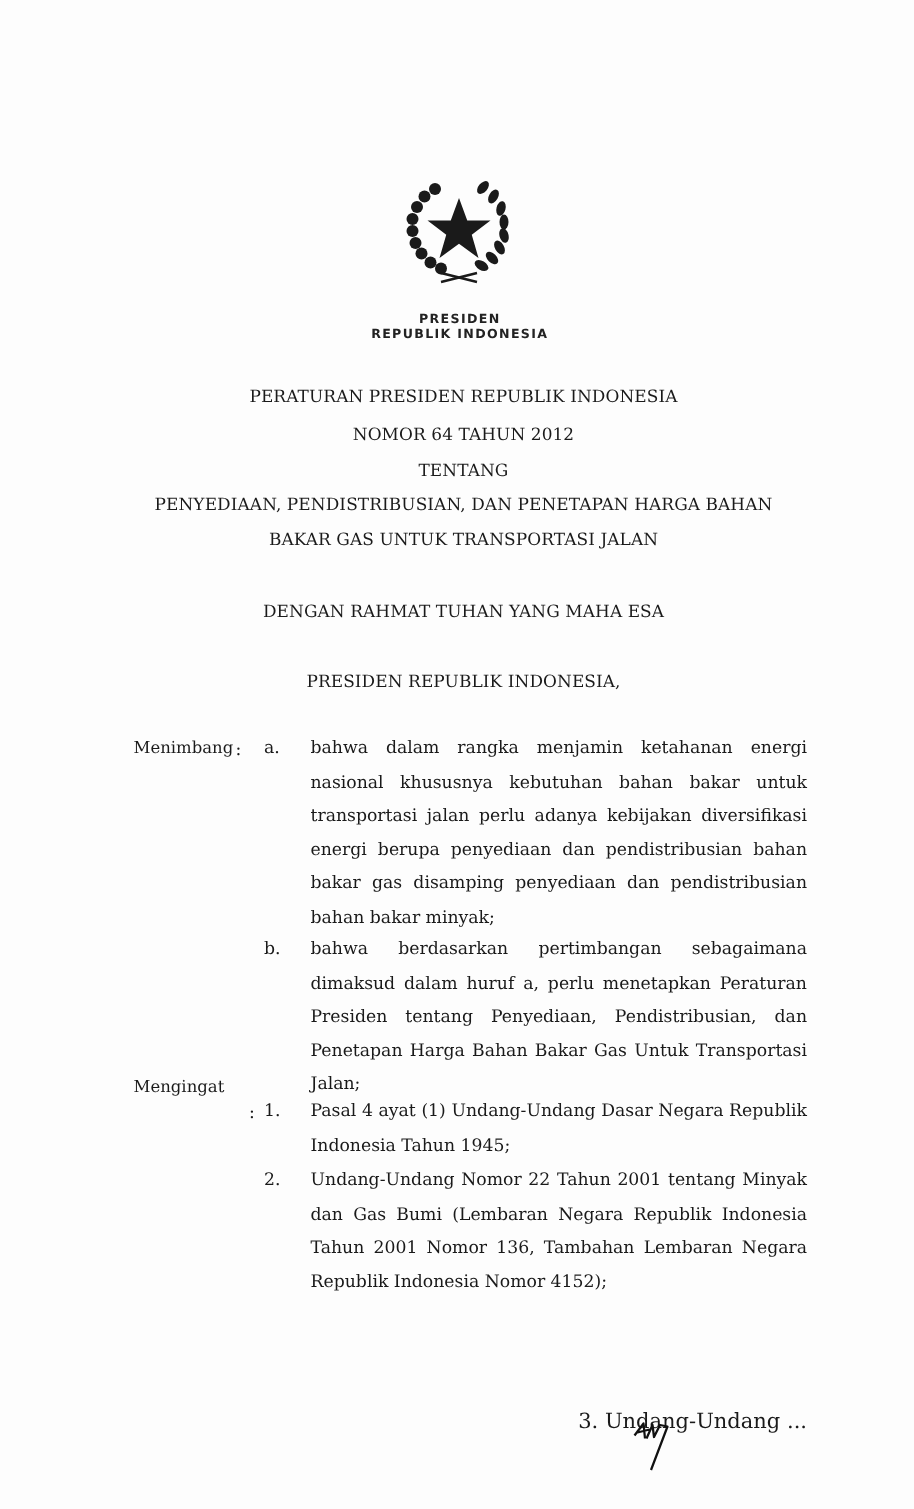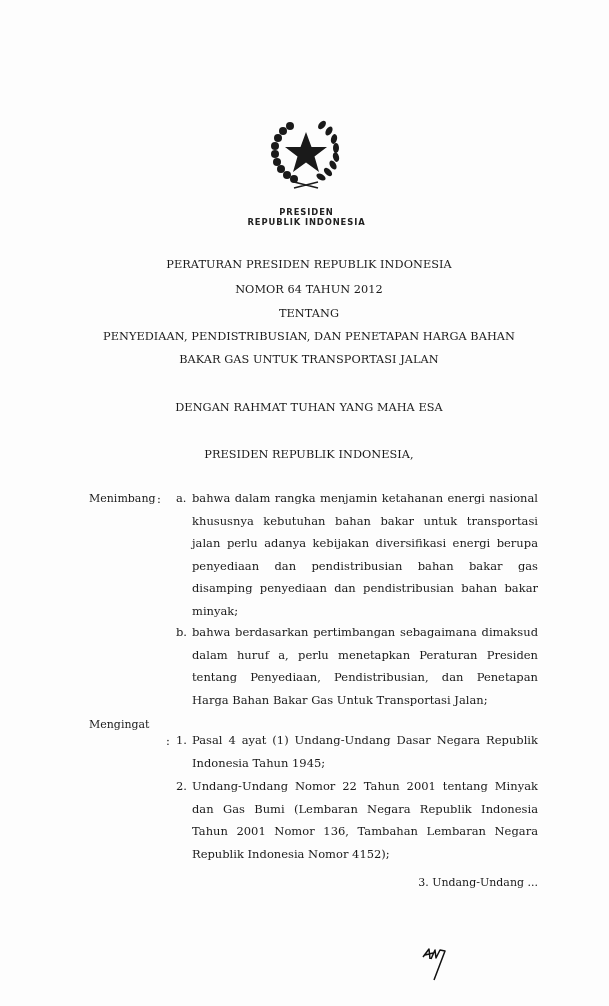--- a/index.html
+++ b/index.html
@@ -16,22 +16,22 @@
   .cap1 { top: 207px; left: 2px; }
   .cap2 { top: 217px; left: 2px; }
   .center-line {
     position: absolute; left: 0; width: 618px; text-align: center;
     font-size: 11.3px; letter-spacing: 0.05px; white-space: nowrap;
   }
   .sec-label { position: absolute; left: 89px; font-size: 11px; white-space: nowrap; }
   .sec-colon { position: absolute; font-size: 11.5px; }
   .item { position: absolute; left: 176px; width: 362px; font-size: 11.5px; line-height: 22.6px; }
   .item .num { position: absolute; left: 0; top: 0; }
-  .item .txt { display: block; margin-left: 16px; text-align: justify; text-align-last: left; }
-  .cont { position: absolute; right: 71px; top: 876px; font-size: 11px; white-space: nowrap; }
+  .item .txt { display: block; margin-left: 31px; text-align: justify; text-align-last: left; }
+  .cont { position: absolute; right: 71px; top: 940px; font-size: 14px; white-space: nowrap; }
   .paraf { position: absolute; left: 421px; top: 947px; width: 28px; height: 34px; }
 </style>
 </head>
 <body>
 
 <svg class="emblem" viewBox="0 0 76 72">
   <g fill="#1a1a1a">
 
     <circle cx="22" cy="8" r="4"></circle>
       <circle cx="15" cy="13" r="4"></circle>

